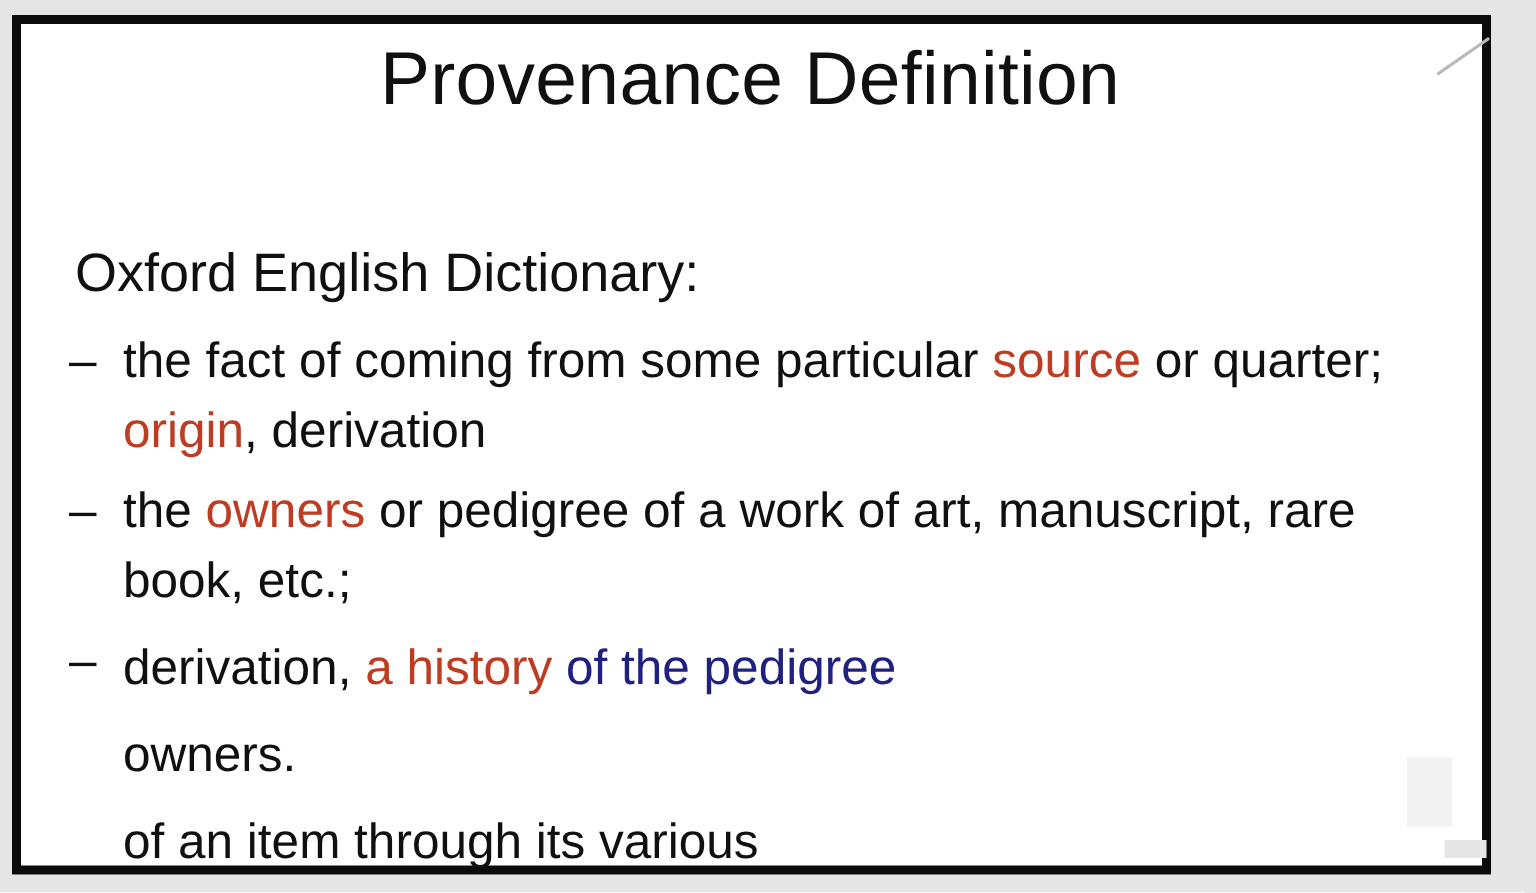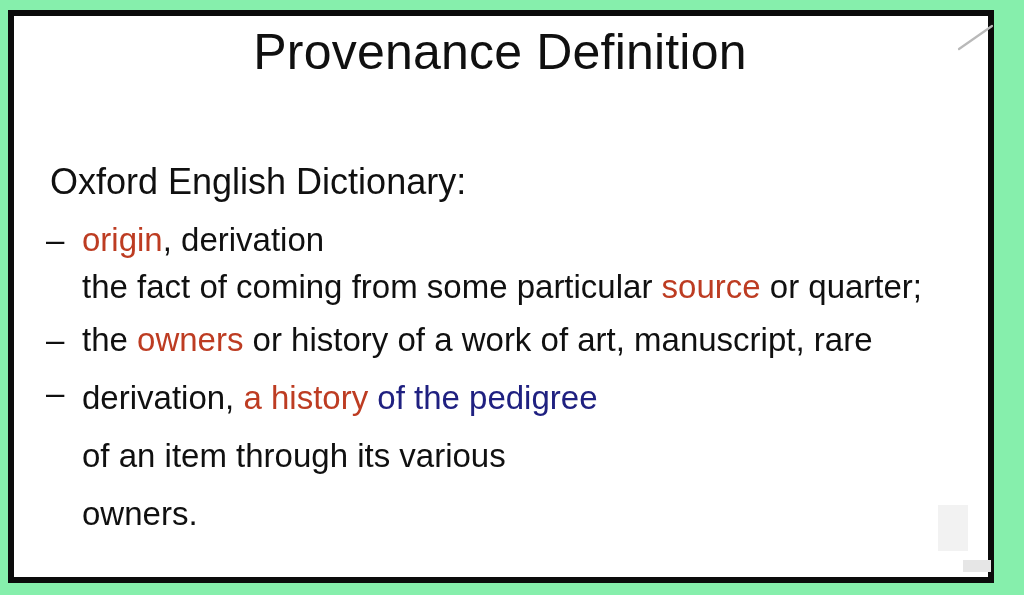--- a/index.html
+++ b/index.html
@@ -13,21 +13,21 @@
     height: 595px;
     overflow: hidden;
     font-family: "Liberation Sans", sans-serif;
     -webkit-font-smoothing: antialiased;
   }
 
   #slide-root {
     position: relative;
     width: 1024px;
     height: 595px;
-    background: #86efac;
+    background: #e5e5e5;
   }
 
   
   #slide-frame {
     position: absolute;
     left: 8px;
     top: 10px;
     width: 986px;
     height: 573px;
     box-sizing: border-box;
@@ -144,42 +144,45 @@
 
   <div id="body-block">
 
     <div id="source-heading">Oxford English  Dictionary:</div>
 
     <ul class="bullet-list">
 
       <li class="bullet-item">
         <span class="bullet-dash">–</span>
         <span class="bullet-text">
-          <span class="hl-red">origin</span><span class="plain">, derivation</span>
+          <span class="plain">the fact of coming from some particular </span><span class="hl-red">source</span><span class="plain"> or quarter;</span>
         </span>
         <span class="bullet-text">
-          <span class="plain">the fact of coming from some particular </span><span class="hl-red">source</span><span class="plain"> or quarter;</span>
+          <span class="hl-red">origin</span><span class="plain">, derivation</span>
         </span>
       </li>
 
       <li class="bullet-item">
         <span class="bullet-dash">–</span>
         <span class="bullet-text">
-          <span class="plain">the </span><span class="hl-red">owners</span><span class="plain"> or history of a work of art, manuscript, rare</span>
+          <span class="plain">the </span><span class="hl-red">owners</span><span class="plain"> or pedigree of a work of art, manuscript, rare</span>
+        </span>
+        <span class="bullet-text">
+          <span class="plain">book, etc.;</span>
         </span>
       </li>
 
       <li class="bullet-item wide-leading">
         <span class="bullet-dash">–</span>
         <span class="bullet-text">
           <span class="plain">derivation, </span><span class="hl-red">a history</span><span class="hl-blue"> of the pedigree</span>
         </span>
         <span class="bullet-text">
-          <span class="plain">of an item through its various</span>
+          <span class="plain">owners.</span>
         </span>
         <span class="bullet-text">
-          <span class="plain">owners.</span>
+          <span class="plain">of an item through its various</span>
         </span>
       </li>
 
     </ul>
   </div>
 </div>
 
 </body></html>

